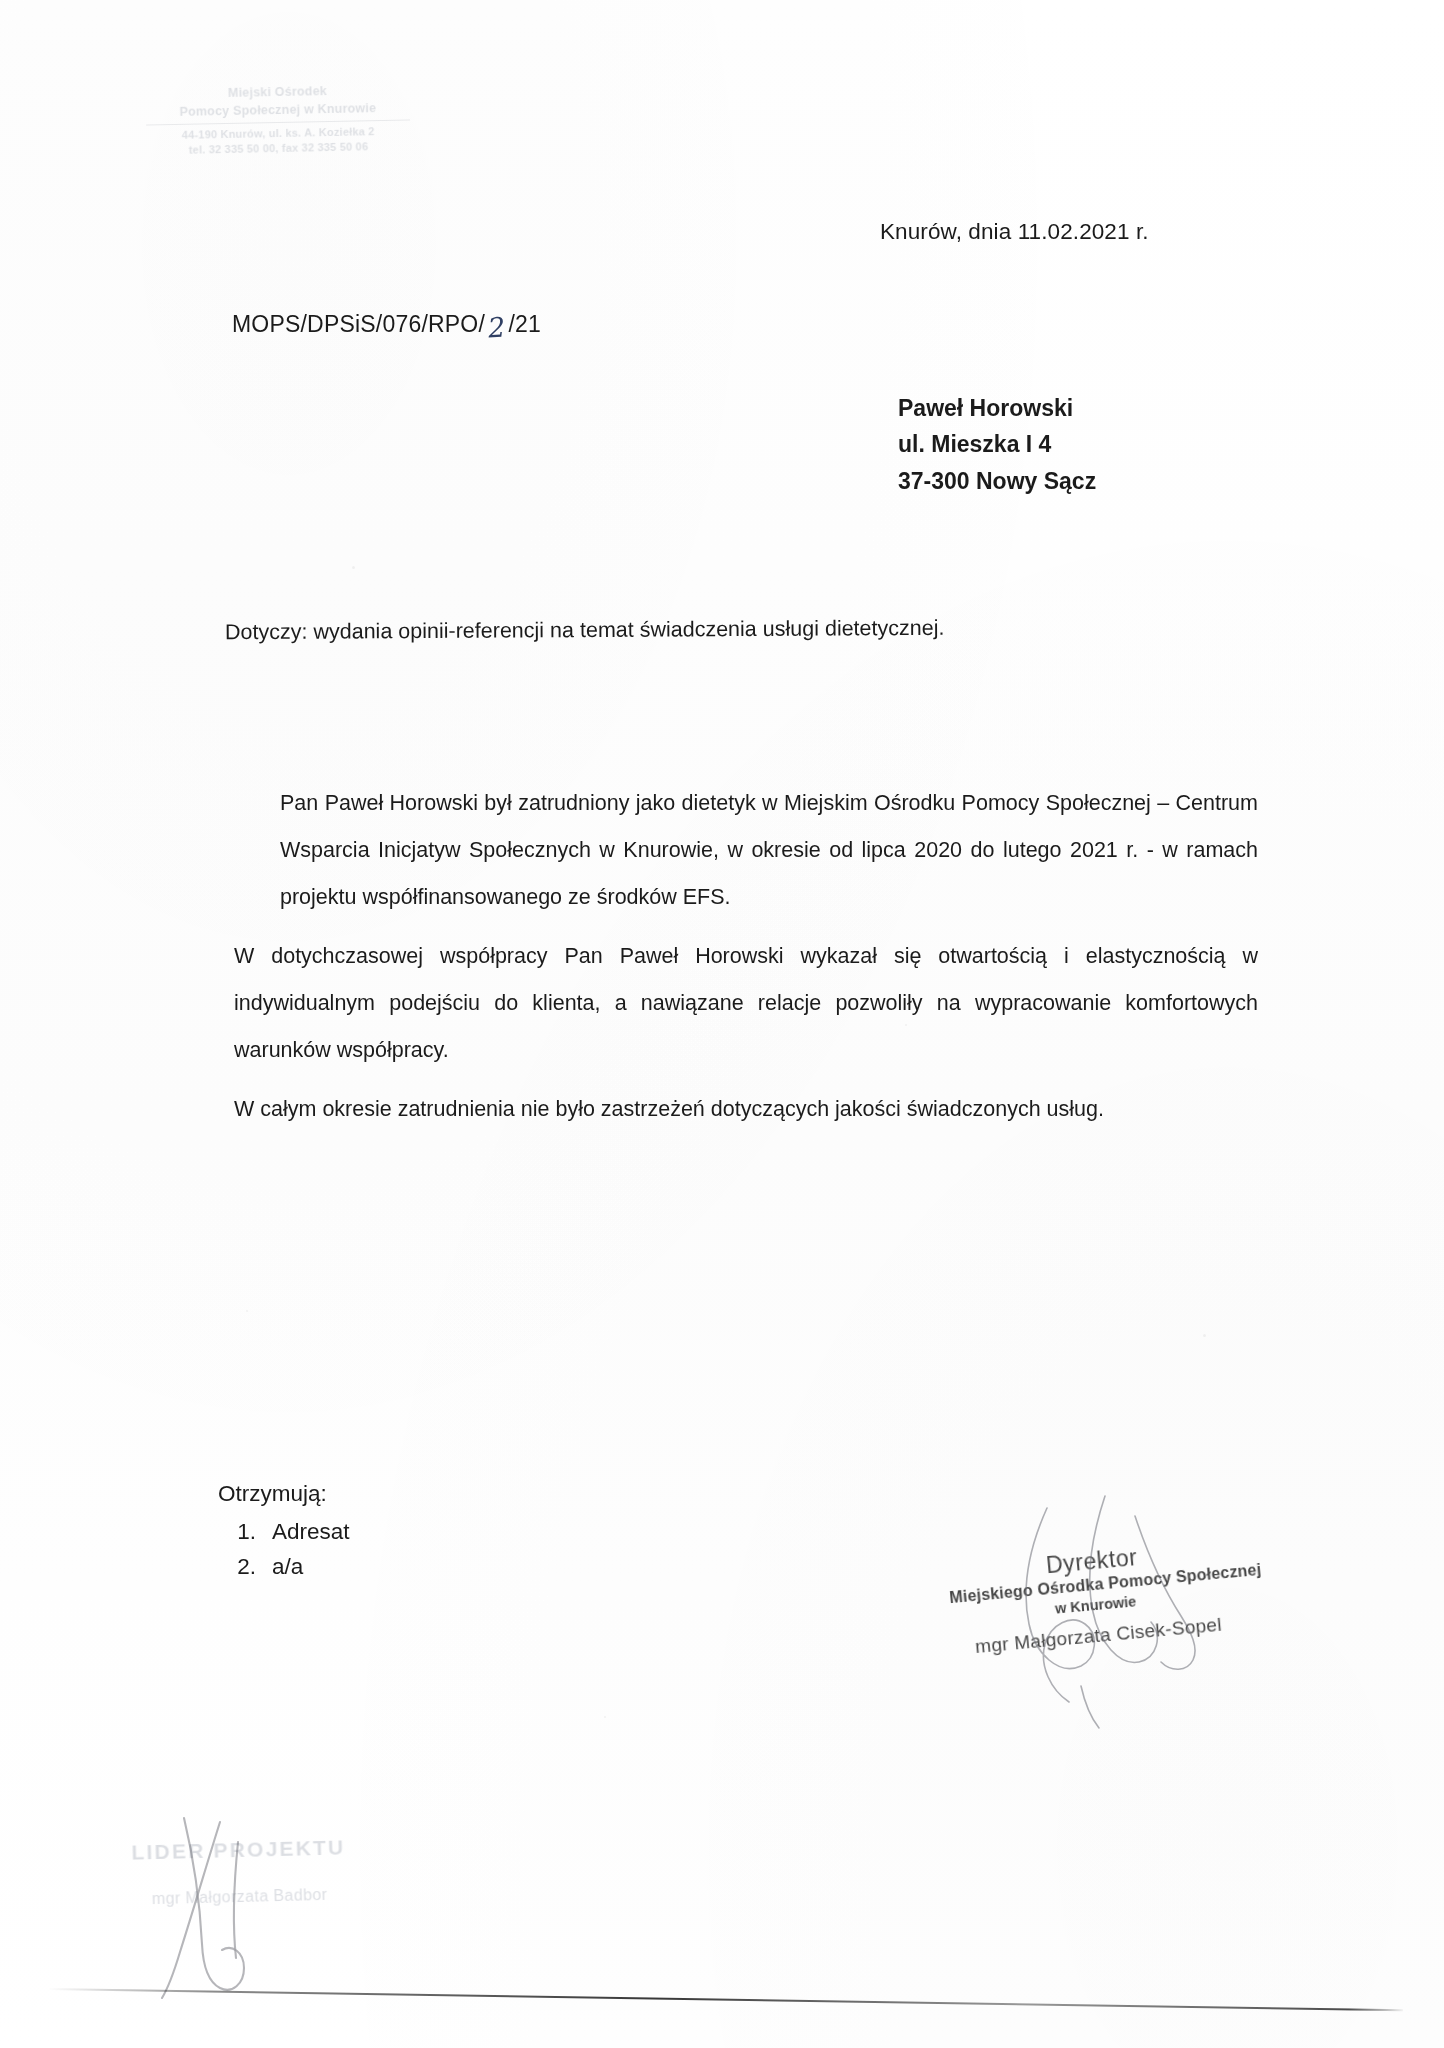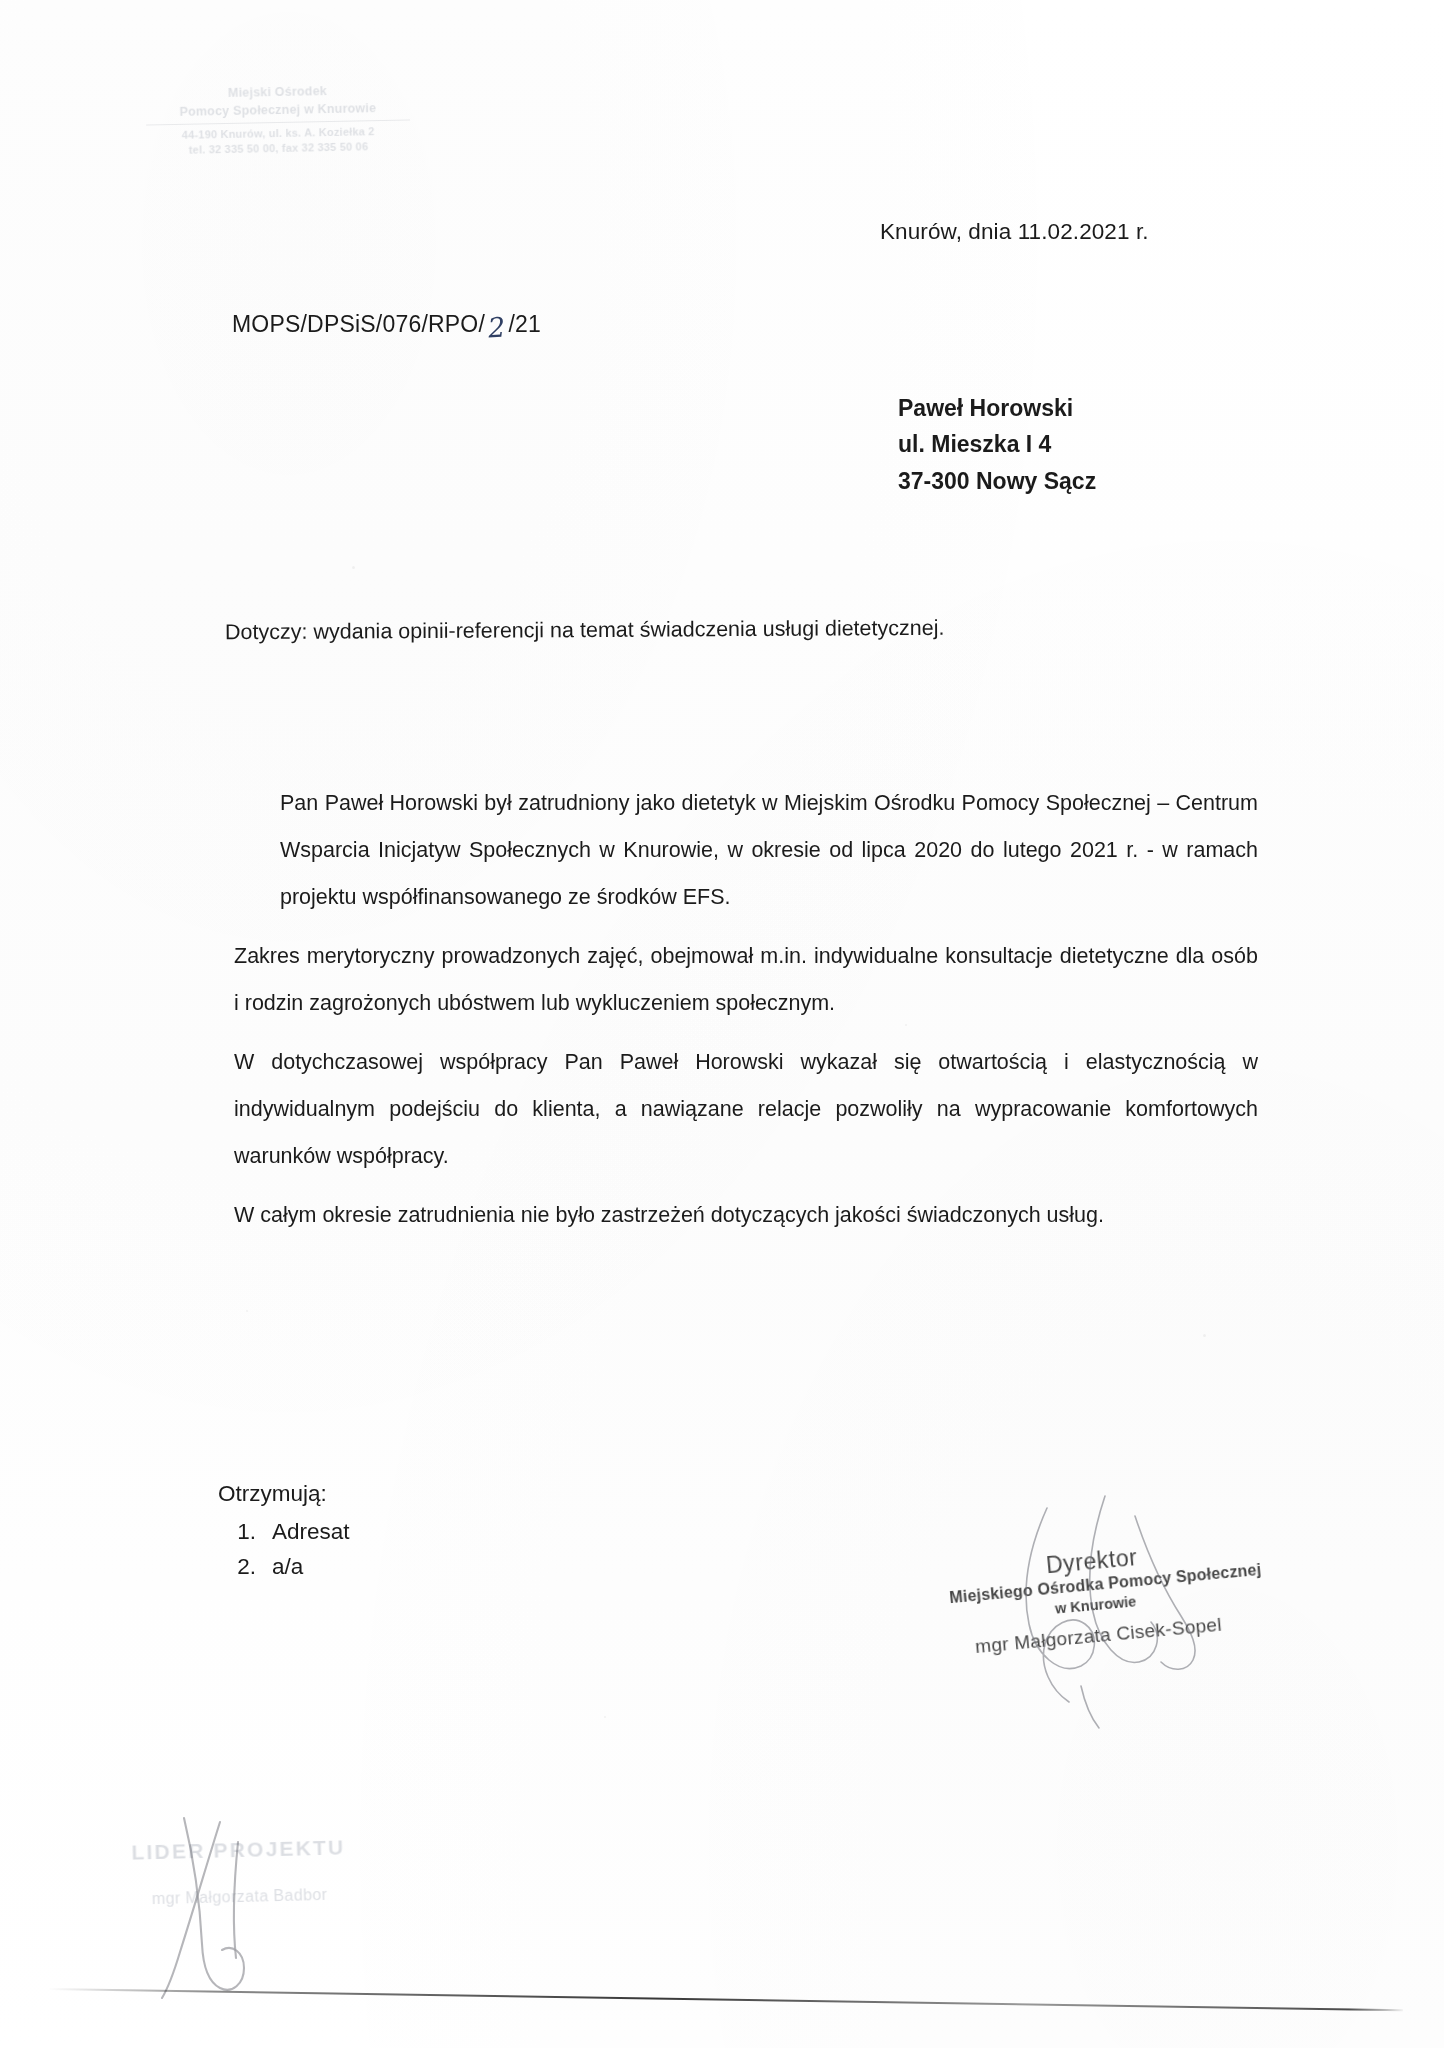--- a/index.html
+++ b/index.html
@@ -287,21 +287,20 @@
     <div>ul. Mieszka I 4</div>
     <div>37-300 Nowy Sącz</div>
   </div>
 
   <div class="subject">
     <span class="subject-label">Dotyczy:</span><span> wydania opinii-referencji na temat świadczenia usługi  dietetycznej.</span>
   </div>
 
   <div class="body">
     <p class="justified indent-first">Pan Paweł Horowski był zatrudniony jako dietetyk w Miejskim Ośrodku Pomocy Społecznej – Centrum Wsparcia Inicjatyw Społecznych w Knurowie,  w okresie od lipca 2020 do lutego 2021 r.  -  w ramach projektu współfinansowanego ze środków EFS.</p>
-    <p class="justified">Zakres  merytoryczny  prowadzonych  zajęć,  obejmował  m.in.  indywidualne  konsultacje dietetyczne  dla osób i  rodzin zagrożonych ubóstwem lub wykluczeniem społecznym.</p>
     <p class="justified">W dotychczasowej współpracy Pan Paweł Horowski wykazał się otwartością i elastycznością w indywidualnym  podejściu  do  klienta,  a  nawiązane  relacje  pozwoliły   na  wypracowanie komfortowych warunków współpracy.</p>
     <p>W całym okresie zatrudnienia nie było zastrzeżeń dotyczących jakości świadczonych usług.</p>
   </div>
 
   <div class="recipients">
     <div>Otrzymują:</div>
     <ol>
       <li>Adresat</li>
       <li>a/a</li>
     </ol>

